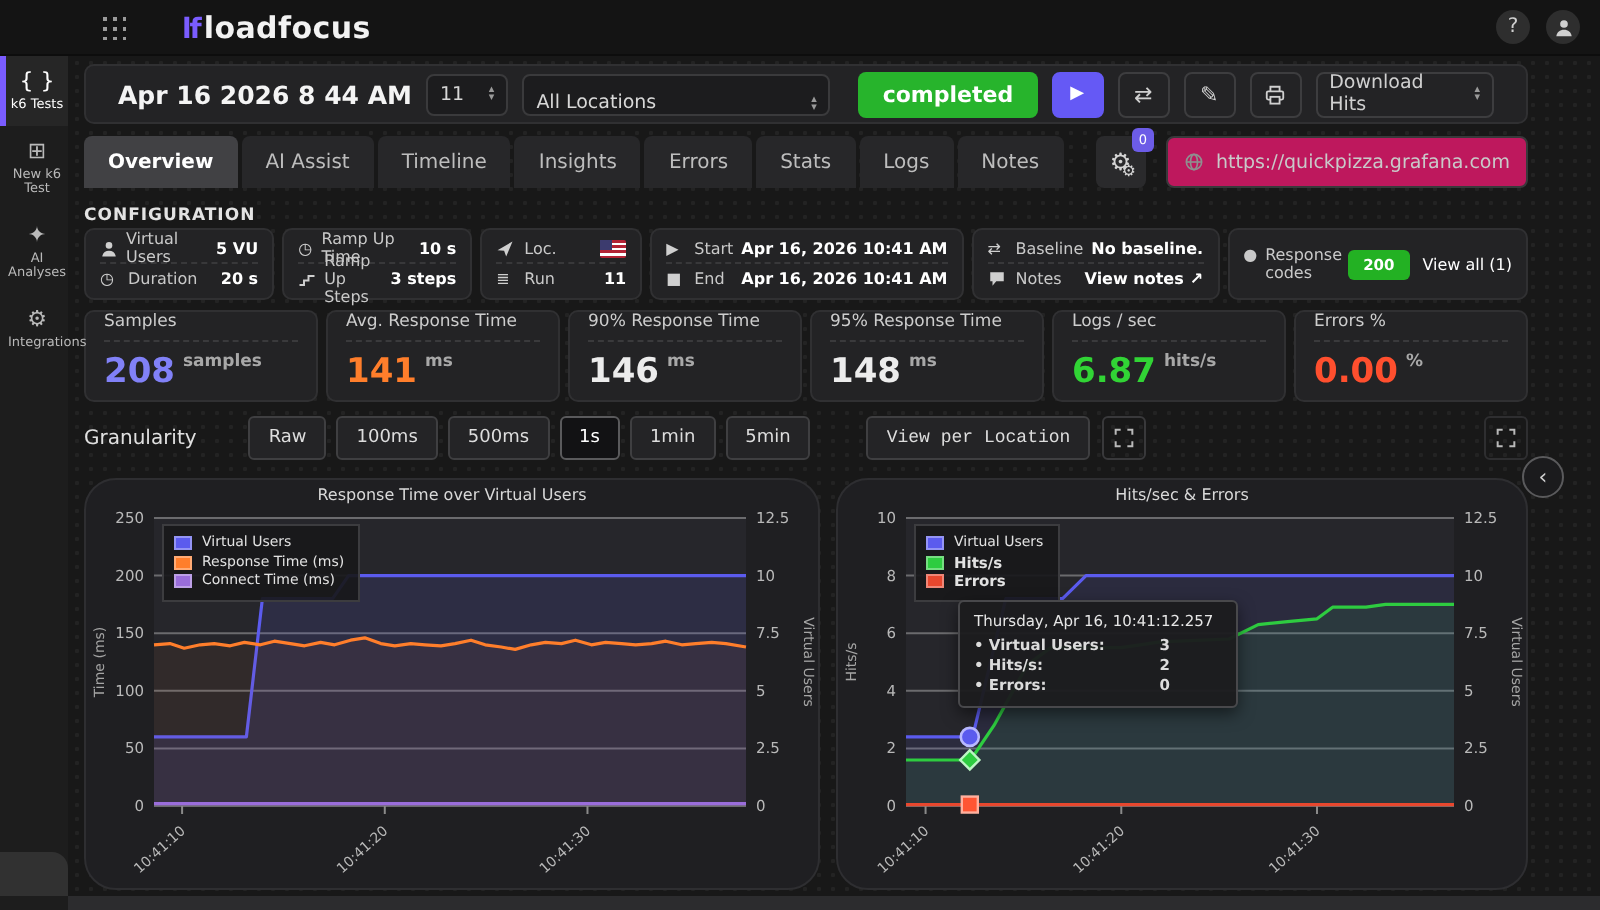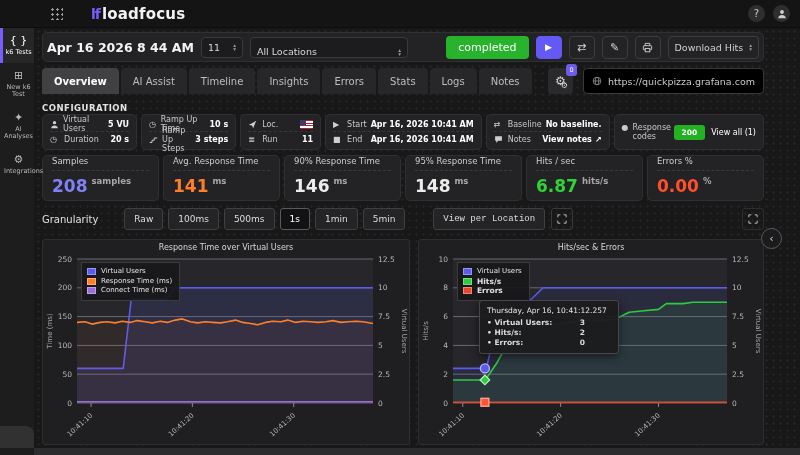--- a/index.html
+++ b/index.html
@@ -31,48 +31,48 @@
   .side-item.active { border-left-color:#7a5cff; background:#262626; color:#fff; }
   .side-item .si { font-size:11px; line-height:12px; display:block; }
   .side-item .sl { font-size:6.5px; line-height:7.5px; display:block; margin-top:2px; }
   .side-foot { position:absolute; bottom:7px; left:0; width:34px; height:22px;
     background:#313131; border-top-right-radius:8px; }
   
   .main { position:absolute; top:28px; left:34px; right:0; bottom:7px; }
   .content { margin:0 36px 0 8px; }
   .card { background:#232325; border:1px solid #303032; border-radius:5px; }
   
-  .toolbar { margin-top:4px; height:30px; display:flex; align-items:center; padding:0 4px; gap:7px; }
+  .toolbar { margin-top:4px; height:30px; display:flex; align-items:center; padding:0 16px; gap:7px; }
   .run-date { font-size:12.5px; font-weight:bold; color:#f4f4f4; white-space:nowrap; }
   .select { height:21px; background:#1c1c1e; border:1px solid #3a3a3c; border-radius:4px;
     display:flex; align-items:center; padding:0 6px; font-size:9.5px; color:#d8d8d8; cursor:pointer; }
   .select .arrows { margin-left:auto; display:flex; flex-direction:column; line-height:4.5px;
     font-size:5.5px; color:#9a9a9a; padding-left:8px; }
   .sel-num { width:42px; }
   .sel-loc { width:158px;align-items:flex-end; }
   .spacer { flex:1; }
   .status-chip { height:23px; padding:0 12px; border-radius:4px; background:#27b42c; color:#fff;
-    font-size:11px; display:flex; align-items:center; font-weight:400; }
+    font-size:11px; display:flex; align-items:center; font-weight:700; }
   .icon-btn { height:23px; min-width:26px; border:1px solid #3d3d3f; border-radius:4px;
     display:flex; align-items:center; justify-content:center; color:#d0d0d0; font-size:11px;
     cursor:pointer; background:transparent; padding:0 6px; }
   .play-btn { background:#6559f5; border-color:#6559f5; color:#fff; font-size:9px; }
   .dl { font-size:9.5px; gap:6px; }
   .dl .arrows { display:flex; flex-direction:column; line-height:4.5px; font-size:5.5px; color:#9a9a9a; }
   
   .tabs-row { margin-top:6px; height:26px; display:flex; align-items:stretch; gap:2px; }
   .tab { background:#272729; color:#bdbdbd; font-size:10px; display:flex; align-items:center;
     padding:0 12px; border-radius:4px 4px 0 0; cursor:pointer; white-space:nowrap; }
   .tab.active { background:#414144; color:#fff; font-weight:bold; }
   .gear-btn { position:relative; width:30px; margin-left:14px; background:#2a2a2c; border-radius:4px;
     display:flex; align-items:center; justify-content:center; color:#d5d5d5; font-size:12px; cursor:pointer; }
   .gear-btn .g2 { font-size:8px; position:absolute; right:5px; bottom:4px; }
   .gear-badge { position:absolute; top:-4px; right:-4px; width:11px; height:12px; background:#6c5ce7;
     border-radius:3px; color:#fff; font-size:6.5px; display:flex; align-items:center; justify-content:center; }
-  .url-bar { flex:1; margin-left:8px; background:#000000; border:1px solid #39393b; border-radius:4px;
+  .url-bar { flex:1; margin-left:8px; background:#be185d; border:1px solid #39393b; border-radius:4px;
     display:flex; align-items:center; padding:0 8px; gap:6px; color:#c9c9c9; font-size:9.5px; cursor:text; }
   .url-bar svg { width:10px; height:10px; color:#8f8f8f; }
   
   .config-title { margin-top:8px; height:12px; font-size:8.5px; font-weight:bold; letter-spacing:.5px;
     color:#e3e3e3; display:flex; align-items:center; }
   .config-row { display:flex; gap:4px; height:36px; }
   .cfg-card { flex:1.12; display:flex; flex-direction:column; justify-content:space-around; padding:2px 7px; }
   .cfg-card.c3 { flex:0.92; } .cfg-card.c4 { flex:1.28; }
   .cfg-line { display:flex; align-items:center; gap:4px; font-size:8px; color:#c9c9c9; height:14px;
     border-bottom:1px dashed #38383a; }
@@ -101,21 +101,21 @@
   .gran-btn { height:22px; padding:0 9px; border:1px solid #3f3f41; border-radius:3px; background:#242426;
     color:#ddd; font-size:9px; display:flex; align-items:center; cursor:pointer; }
   .gran-btn.active { background:#121214; border-color:#5a5a5c; color:#fff; }
   .vpl-btn { margin-left:22px;font-family:Liberation Mono, monospace; }
   .exp-btn { width:22px; height:22px; border:1px solid #39393b; border-radius:3px; color:#b9b9b9;
     display:flex; align-items:center; justify-content:center; cursor:pointer; background:transparent; }
   .exp-btn svg { width:10px; height:10px; }
   .exp-right { margin-left:auto; border-color:#2e2e30; }
   
   .charts-row { margin-top:8px; display:flex; gap:8px; height:206px; }
-  .chart-panel { position:relative; background:#1f1f22; border:1px solid #2e2e31; border-radius:3px; }
+  .chart-panel { position:relative; background:#1f1f22; border:1px solid #2e2e31; border-radius:16px; }
   .chart-panel.cp-left { width:368px; }
   .chart-panel.cp-right { flex:1; }
   .chart-title { height:13px; text-align:center; font-size:8px; color:#d8d8d8; padding-top:3px; }
   .legend { position:absolute; left:38px; top:22px; background:rgba(24,24,26,.92);
     border:1px solid #3c3c3f; padding:4px 7px 4px 5px; z-index:3; }
   .legend-item { display:flex; align-items:center; gap:5px; font-size:7px; color:#e2e2e2; line-height:9.5px; }
   .legend-item.b { font-weight:bold; font-size:7.5px; }
   .swatch { width:9px; height:7px; border:1px solid rgba(255,255,255,.35); }
   .tooltip { position:absolute; left:60px; top:60px; width:140px; background:rgba(28,28,30,.96);
     border:1px solid #48484b; border-radius:3px; padding:5px 7px; z-index:4;
@@ -370,21 +370,21 @@
           </div>
         </div>
         <div class="card stat-card">
           <div class="stat-label">95% Response Time</div>
           <div class="stat-value">
             <span style="color:#ececec">148</span>
             <span class="stat-unit">ms</span>
           </div>
         </div>
         <div class="card stat-card">
-          <div class="stat-label">Hits / sec</div>
+          <div class="stat-label">Logs / sec</div>
           <div class="stat-value">
             <span style="color:#31d435">6.87</span>
             <span class="stat-unit">hits/s</span>
           </div>
         </div>
         <div class="card stat-card">
           <div class="stat-label">Errors %</div>
           <div class="stat-value">
             <span style="color:#ff4f2e">0.00</span>
             <span class="stat-unit">%</span>

